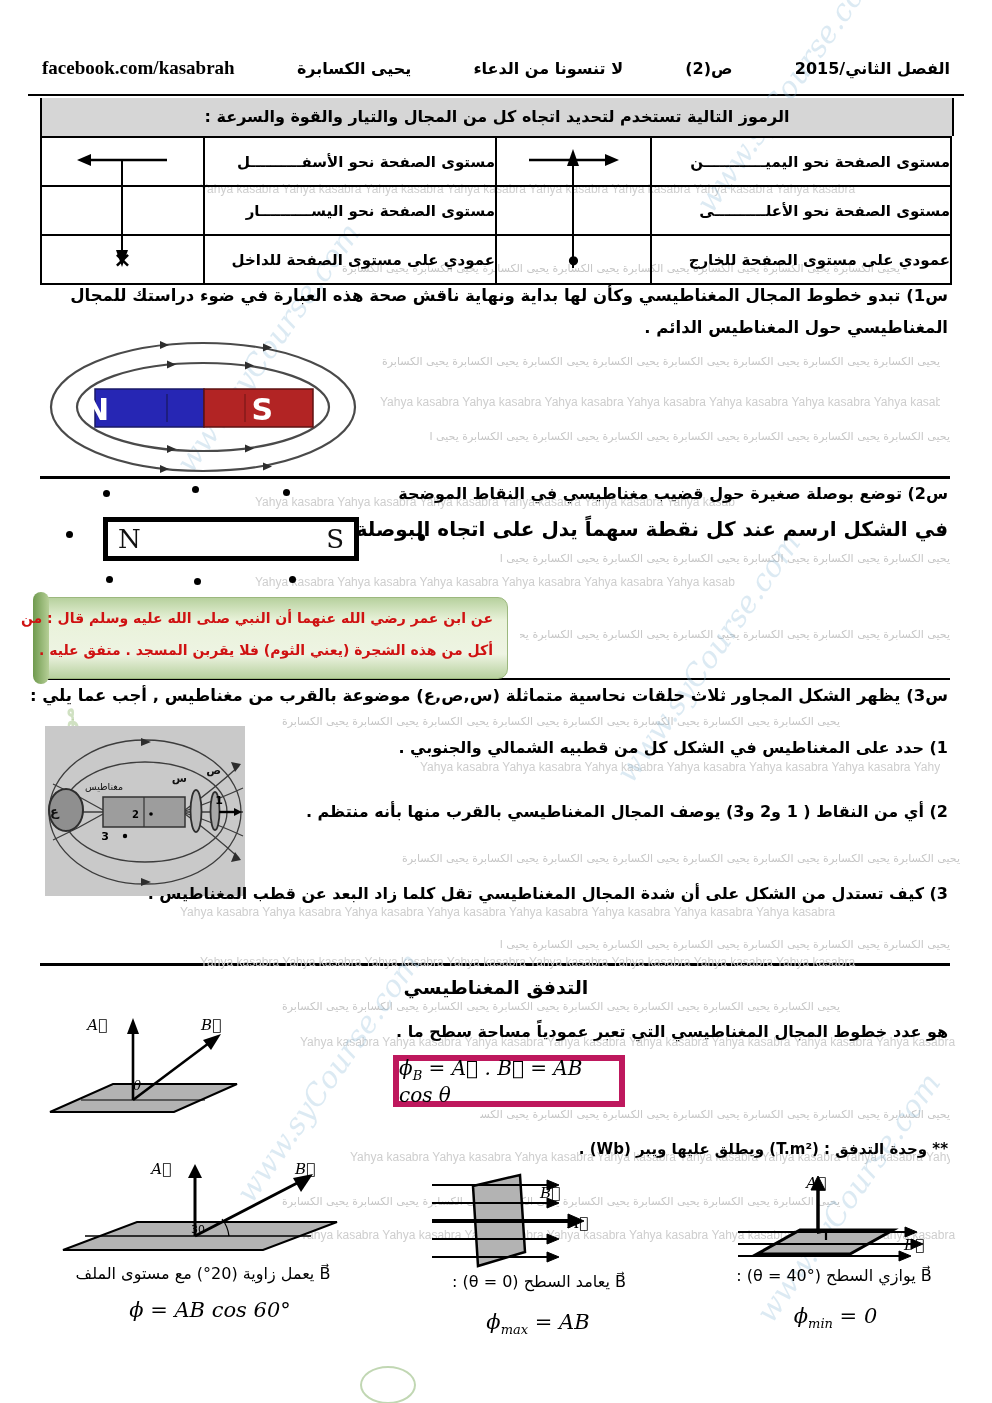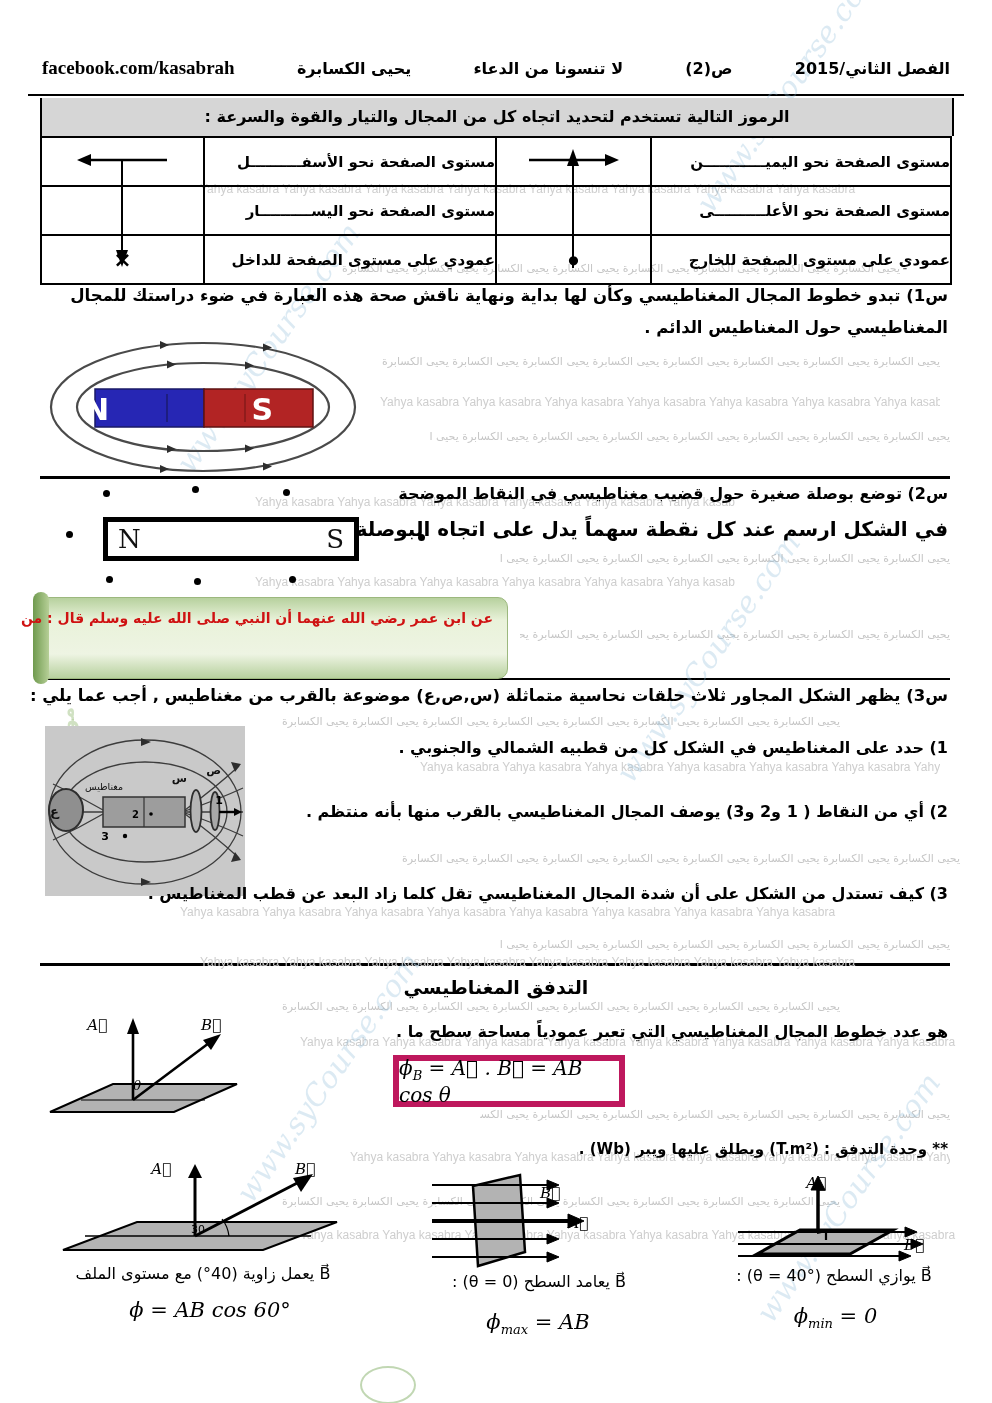--- a/index.html
+++ b/index.html
@@ -191,20 +191,21 @@
   <div class="dot" style="top:489px;left:283px;"></div>
   <div class="dot" style="top:531px;left:66px;"></div>
   <div class="dot" style="top:534px;left:418px;"></div>
   <div class="dot" style="top:576px;left:106px;"></div>
   <div class="dot" style="top:578px;left:194px;"></div>
   <div class="dot" style="top:576px;left:289px;"></div>
 
   <div class="hadith">
     <div class="curl"></div>
     <div class="ln" style="top:12px;">عن ابن عمر رضي الله عنهما أن النبي صلى الله عليه وسلم قال : من</div>
+    <div class="ln" style="top:44px;">أكل من هذه الشجرة (يعني الثوم) فلا يقربن المسجد . متفق عليه .</div>
   </div>
 
   <div class="rule" style="top:678px;left:40px;width:910px;height:2px;"></div>
 
   <div class="q nowrap" style="top:686px;right:44px;">س3) يظهر الشكل المجاور ثلاث حلقات نحاسية متماثلة (س,ص,ع) موضوعة بالقرب من مغناطيس , أجب عما يلي :</div>
 
   <svg class="abs figraybg" style="top:726px;left:45px;" width="200" height="170" viewBox="0 0 200 170">
     <rect x="0" y="0" width="200" height="170" fill="#c9c9c9"></rect>
     <g stroke="#3c3c3c" stroke-width="1.3" fill="none">
       <ellipse cx="100" cy="86" rx="96" ry="72"></ellipse>
@@ -290,21 +291,21 @@
     </g>
     <g>
       <line x1="140" y1="74" x2="248" y2="18" stroke="#000" stroke-width="3"></line>
       <polygon points="238,16 258,12 246,30" fill="#000"></polygon>
     </g>
     <path d="M 174,74 A 34,34 0 0 0 167,57" stroke="#000" stroke-width="1.2" fill="none"></path>
     <text x="150" y="71" font-size="11">30</text>
     <text class="m" x="116" y="12" font-size="15">A⃗</text>
     <text class="m" x="260" y="12" font-size="15">B⃗</text>
   </svg>
-  <div class="caption nowrap" style="top:1264px;left:28px;width:350px;">B⃗ يعمل زاوية (40°) مع مستوى الملف</div>
+  <div class="caption nowrap" style="top:1264px;left:28px;width:350px;">B⃗ يعمل زاوية (20°) مع مستوى الملف</div>
   <div class="bigfrm" style="top:1298px;left:95px;width:230px;">
     <span class="frm"><span>ϕ</span><sub></sub><span> = AB cos 60°</span></span>
   </div>
 
   <svg class="abs" style="top:1170px;left:420px;z-index:2;" width="245" height="105" viewBox="0 0 245 105">
     <polygon points="53,16 100,5 105,82 58,96" fill="#b3b3b3" stroke="#000" stroke-width="2.5"></polygon>
     <g stroke="#000" fill="#000">
       <line x1="12" y1="15" x2="128" y2="15" stroke-width="2"></line>
         <polygon points="127,10 139,15 127,20"></polygon>
       <line x1="12" y1="33" x2="128" y2="33" stroke-width="2"></line>

